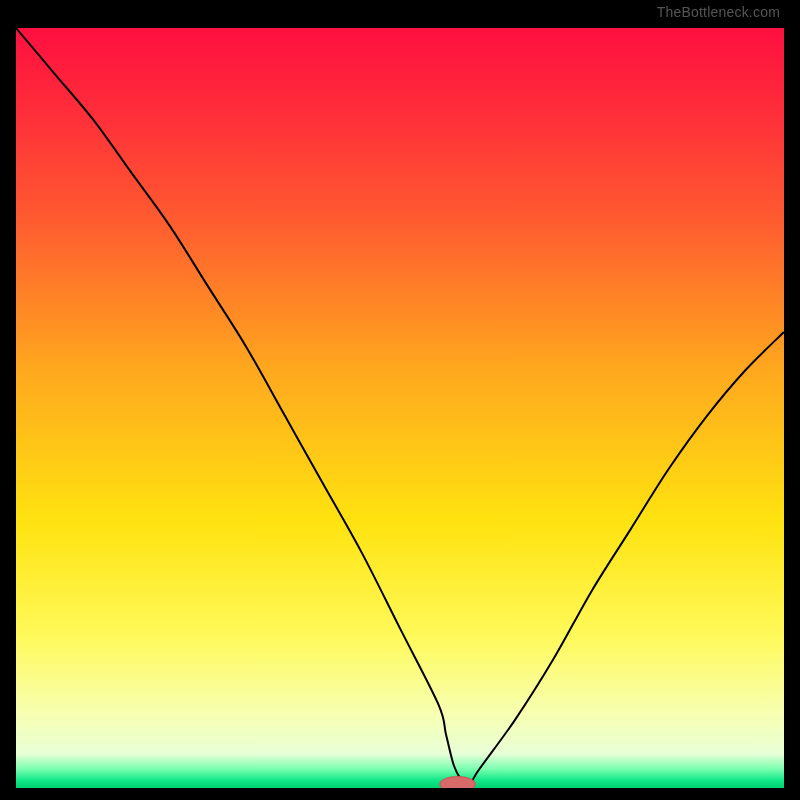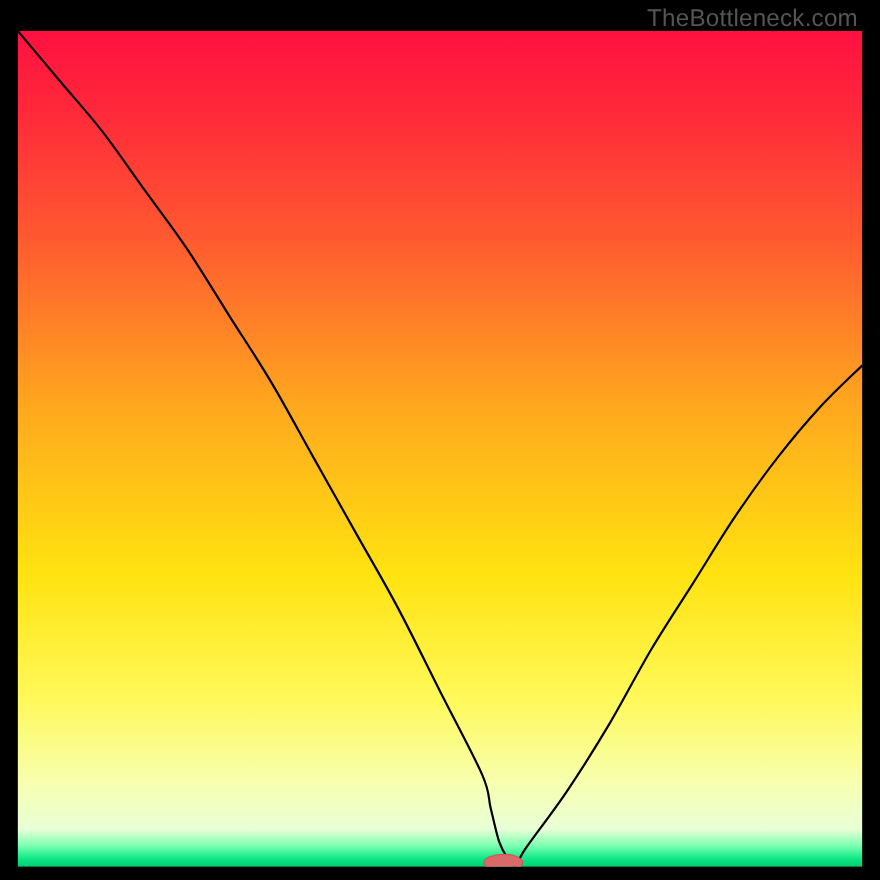--- a/index.html
+++ b/index.html
@@ -24,21 +24,21 @@
     left: 0;
     top: 0;
     width: 768px;
     height: 760px;
   }
   .watermark {
     position: absolute;
     top: 4px;
     right: 20px;
     color: #555;
-    font-size: 22px;
+    font-size: 14px;
     font-weight: 500;
     letter-spacing: 0.2px;
   }
 </style>
 </head>
 <body>
 
 <div class="watermark">TheBottleneck.com</div>
 
 <div class="frame">

